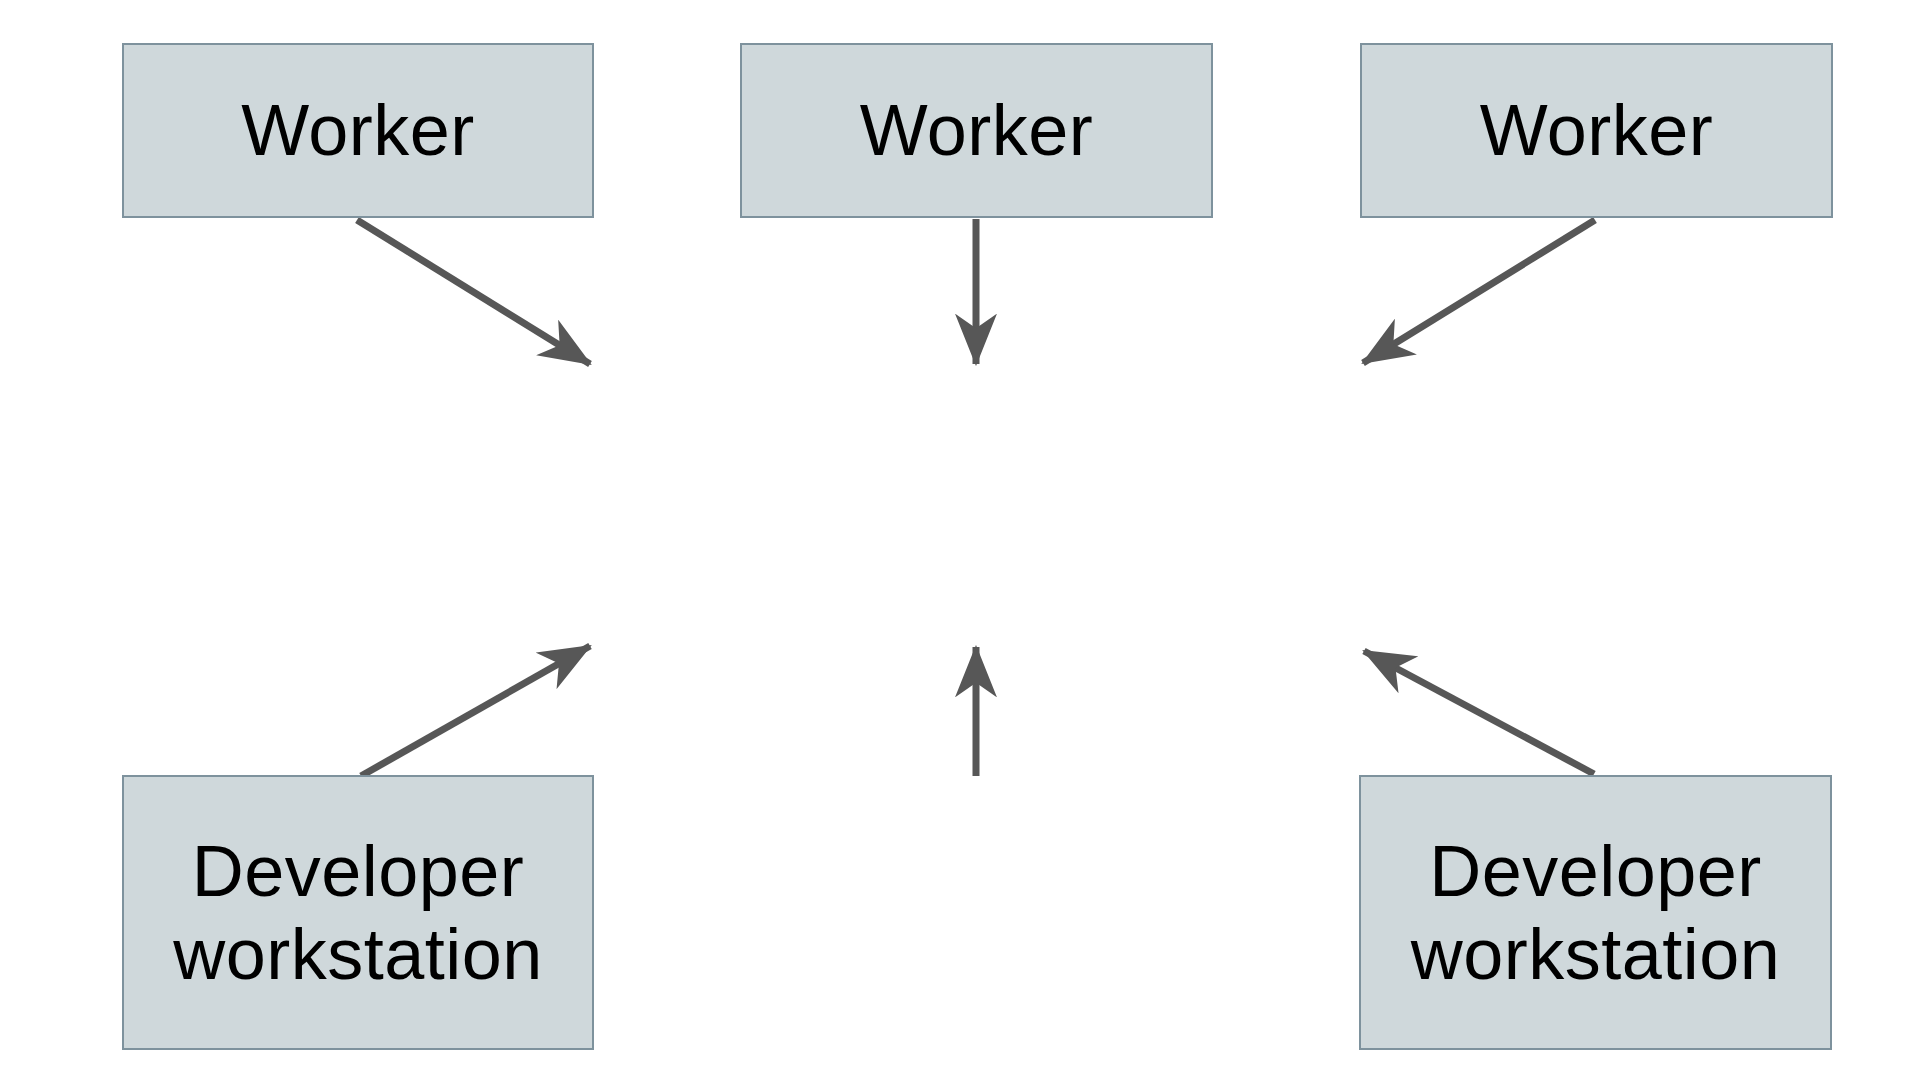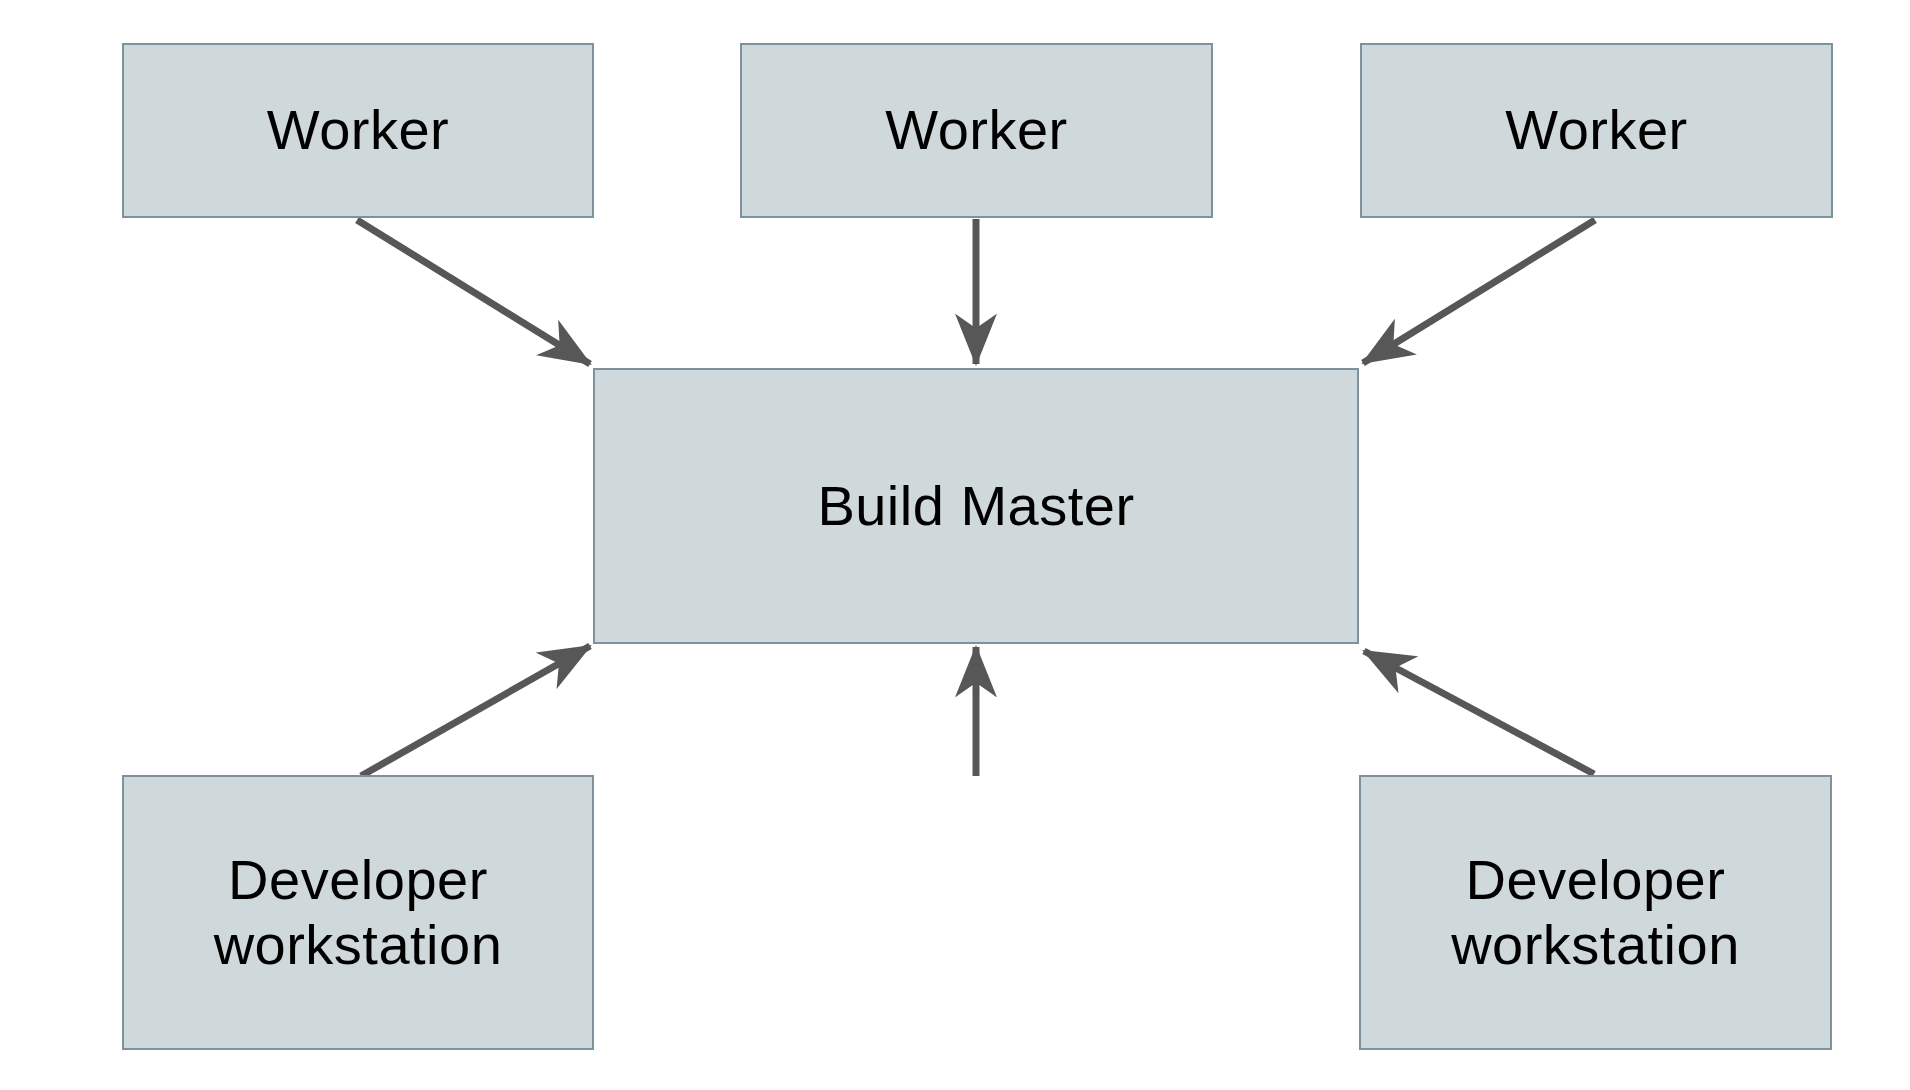--- a/index.html
+++ b/index.html
@@ -32,21 +32,21 @@
   }
   .node {
     position: absolute;
     background: var(--node-fill);
     border: 2.5px solid var(--node-border);
     display: flex;
     align-items: center;
     justify-content: center;
     text-align: center;
     color: var(--text);
-    font-size: 56px;
+    font-size: 72px;
     line-height: 1.15;
     letter-spacing: 0.5px;
   }
   
   .n-worker-left   { left: 122px;  top: 43px;  width: 472px; height: 175px; }
   .n-worker-center { left: 740px;  top: 43px;  width: 473px; height: 175px; }
   .n-worker-right  { left: 1360px; top: 43px;  width: 473px; height: 175px; }
   
   .n-build-master  { left: 593px;  top: 368px; width: 766px; height: 276px; }
   
@@ -79,23 +79,20 @@
   </div>
 
   <div class="node n-worker-center">
     <span class="label">Worker</span>
   </div>
 
   <div class="node n-worker-right">
     <span class="label">Worker</span>
   </div>
 
-  <div class="node n-build-master">
-    <span class="label">Build Master</span>
-  </div>
 
   <div class="node n-dev-left">
     <span class="label">Developer workstation</span>
   </div>
 
 
   <div class="node n-dev-right">
     <span class="label">Developer workstation</span>
   </div>
 

